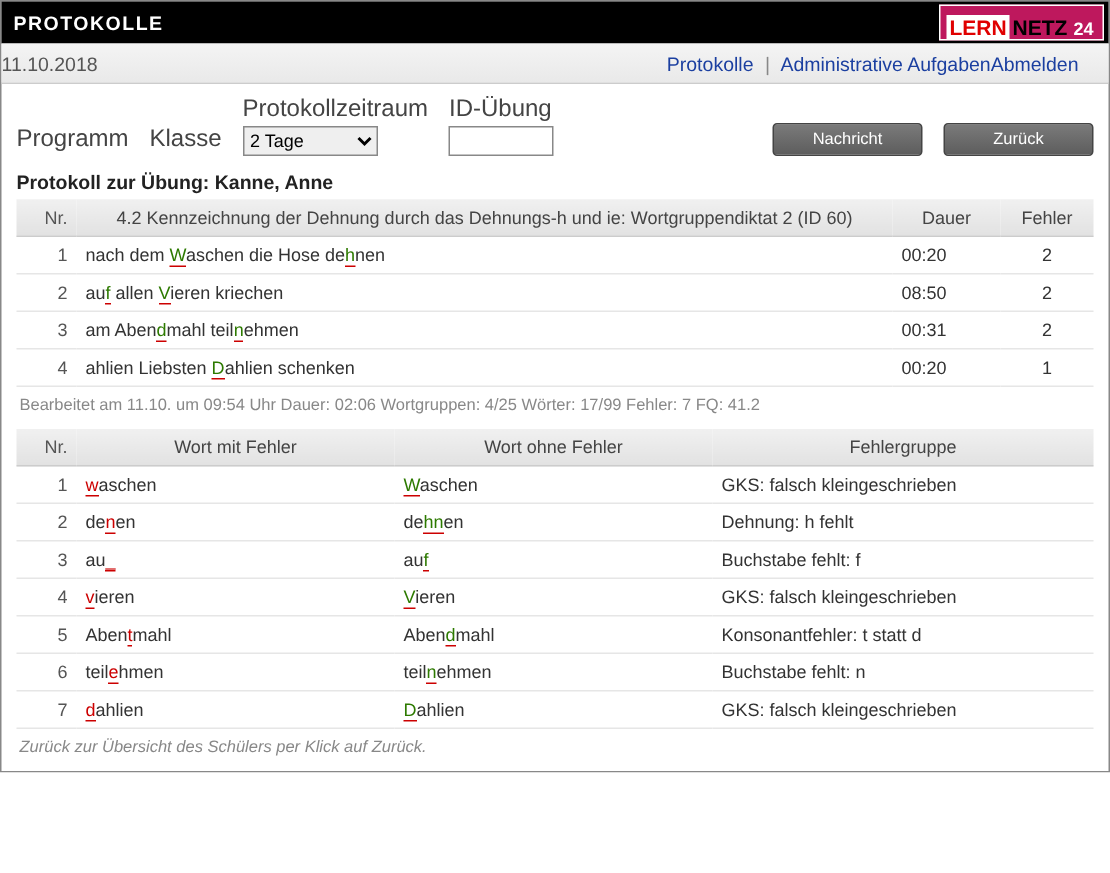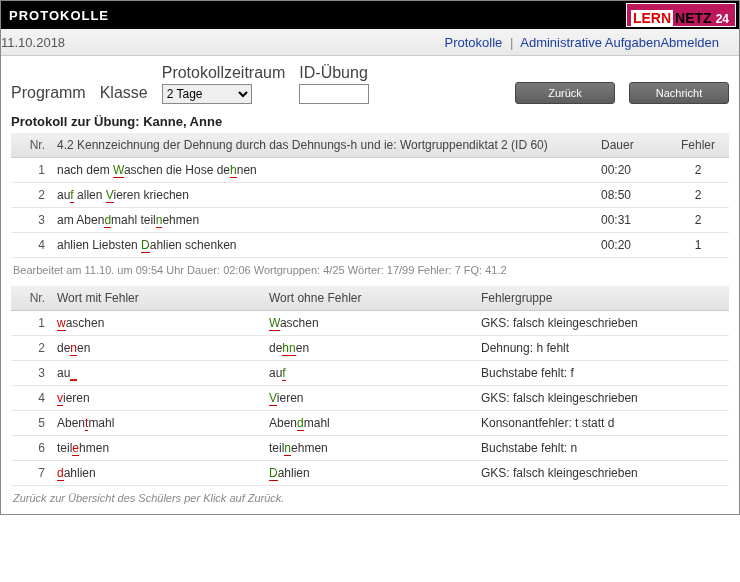--- a/index.html
+++ b/index.html
@@ -19,21 +19,21 @@
   .subbar .right { padding-right:20px; }
   .subbar .right a { color:#1b3fa0; text-decoration:none; }
   .controls { padding:8px 10px 4px; display:flex; align-items:flex-end; gap:14px; }
   .ctrl label { display:block; font-size:16px; color:#444; margin-bottom:2px; }
   select, input[type=text] { border:1px solid #888; font-family:inherit; font-size:12px; height:20px; box-sizing:border-box; }
   .idinput { width:70px; }
   .btn { background:linear-gradient(#7a7a7a,#5d5d5d); color:#fff; border:1px solid #444; border-radius:3px; height:22px; width:100px; font-size:11px; cursor:pointer; }
   .spacer { flex:1; }
   h3.sect { margin:6px 10px 4px; font-size:13px; font-weight:bold; color:#222; }
   table { width:calc(100% - 20px); margin:0 10px 6px; border-collapse:collapse; font-size:12px; }
-  table th { background:linear-gradient(#f0f0f0,#e2e2e2); text-align:left; padding:5px 6px; color:#444; font-weight:normal; border-bottom:1px solid #ccc; }
+  table th { background:linear-gradient(#f0f0f0,#e2e2e2); text-align:center; padding:5px 6px; color:#444; font-weight:normal; border-bottom:1px solid #ccc; }
   table td { padding:5px 6px; border-bottom:1px solid #e6e6e6; vertical-align:top; }
   .colnr { width:28px; text-align:right; color:#555; }
   .coldur { width:60px; }
   .colerr { width:50px; text-align:center; }
   .meta { color:#888; font-size:11px; margin:2px 12px 10px; }
   .footnote { color:#888; font-size:11px; font-style:italic; margin:4px 12px 10px; }
   .seg-err { color:#c00; border-bottom:1px solid #c00; }
   .seg-mark { color:#2d7a00; border-bottom:1px solid #c00; }
   .words span { white-space:pre; }
 </style>
@@ -69,22 +69,22 @@
     </div>
     <div class="ctrl">
       <label>Protokollzeitraum</label>
       <select style="width:90px"><option>2 Tage</option></select>
     </div>
     <div class="ctrl">
       <label>ID-Übung</label>
       <input type="text" class="idinput" value="" style="">
     </div>
     <div class="spacer"></div>
+    <button class="btn">Nachricht</button>
     <button class="btn">Zurück</button>
-    <button class="btn">Nachricht</button>
   </div>
 
   <h3 class="sect">Protokoll zur Übung: Kanne, Anne</h3>
 
   <table>
     <thead>
         <tr>
       <th class="colnr">Nr.</th>
       <th>4.2 Kennzeichnung der Dehnung durch das Dehnungs-h und ie: Wortgruppendiktat 2 (ID 60)</th>
       <th class="coldur">Dauer</th>

